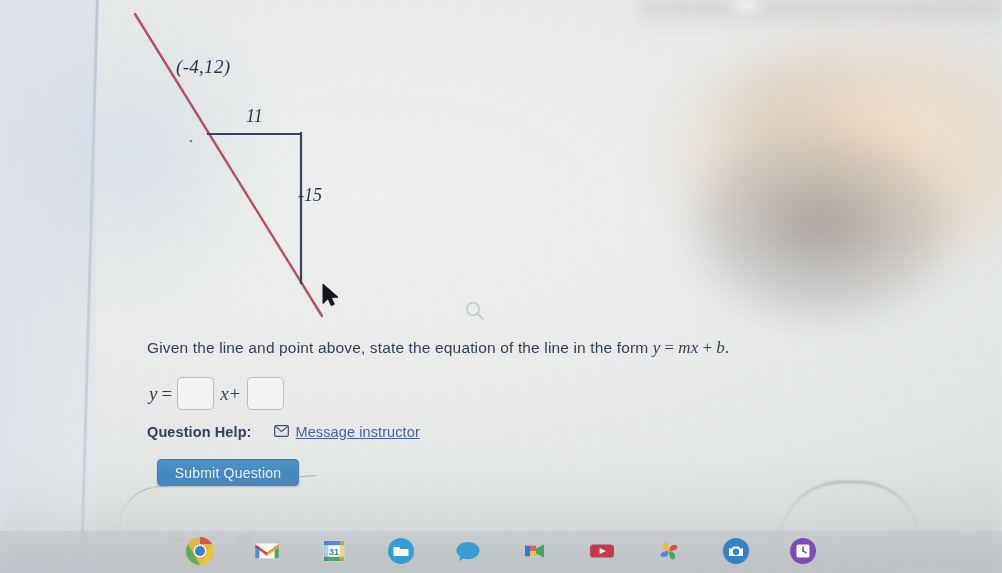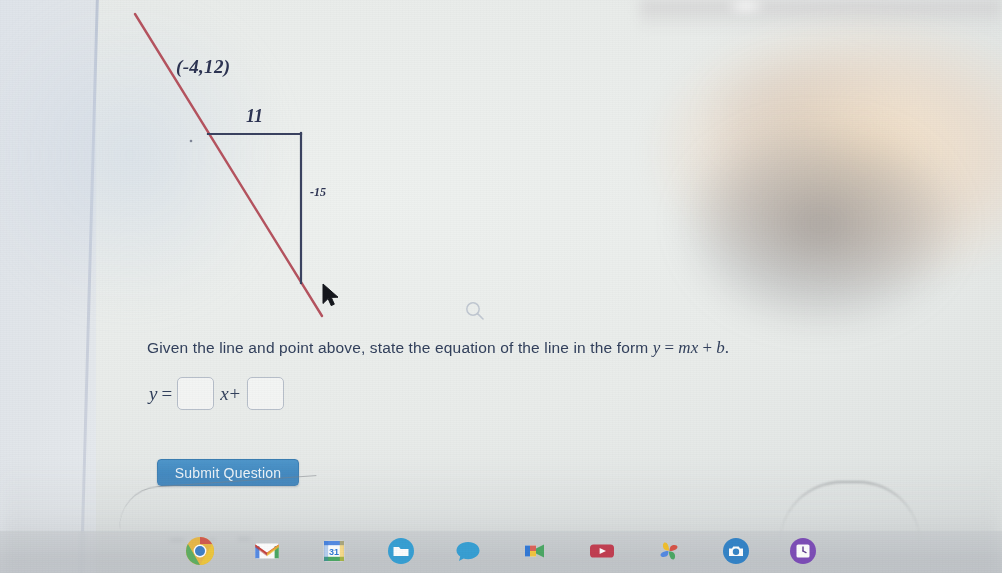--- a/index.html
+++ b/index.html
@@ -89,25 +89,25 @@
     background-image:
       repeating-linear-gradient(0deg, rgba(120,120,125,.10) 0 1px, rgba(255,255,255,0) 1px 2px),
       repeating-linear-gradient(90deg, rgba(120,120,125,.08) 0 1px, rgba(255,255,255,0) 1px 3px);
   }
 
   
   .figure{position:absolute;left:110px;top:0;width:420px;height:330px;}
   .fig-label{
     position:absolute;
     font-family:"Liberation Serif",serif;font-style:italic;
-    color:#2c3352;white-space:nowrap;font-weight:bold;
+    color:#2c3352;white-space:nowrap;
   }
   .lbl-point{left:66px;top:56px;font-size:19px;letter-spacing:.3px;}
   .lbl-run{left:136px;top:106px;font-size:18px;}
-  .lbl-rise{left:188px;top:185px;font-size:12px;margin-left:12px;}
+  .lbl-rise{left:188px;top:185px;font-size:18px;}
 
   
   .q-text{
     position:absolute;left:147px;top:338px;width:700px;
     font-size:15.5px;color:#32405c;letter-spacing:.15px;white-space:nowrap;
   }
   .mathit{font-family:"Liberation Serif",serif;font-style:italic;font-size:17px;}
   .mathrm{font-family:"Liberation Serif",serif;font-style:normal;font-size:17px;}
 
   .answer-row{
@@ -199,20 +199,30 @@
 
   <div class="answer-row">
     <span class="ans-y">y</span>
     <span class="ans-eq">=</span>
     <input class="ans-box" type="text" value="" placeholder="" style="">
     <span class="ans-x">x</span>
     <span class="ans-plus">+</span>
     <input class="ans-box" type="text" value="" placeholder="" style="">
   </div>
 
+  <div class="help-row">
+    <span class="help-label">Question Help:</span>
+    <span class="env-icon">
+      <svg width="15" height="12" viewBox="0 0 15 12">
+        <rect x="0.7" y="0.7" width="13.6" height="10.6" rx="1.2" fill="none" stroke="#3f4e72" stroke-width="1.2"></rect>
+        <path d="M1.2 1.4 L7.5 6.4 L13.8 1.4" fill="none" stroke="#3f4e72" stroke-width="1.2"></path>
+      </svg>
+    </span>
+    <a class="help-link" href="#">Message instructor</a>
+  </div>
 
   <button class="submit-btn">Submit Question</button>
 
   <div class="glare-topband"></div>
   <div class="glare-dark2"></div>
   <div class="glare-warm"></div>
   <div class="glare-dark"></div>
   <div class="glare-spot"></div>
   <div class="smudge-line"></div>
   <div class="dash" style="left:170px;bottom:32px;width:14px;"></div>

